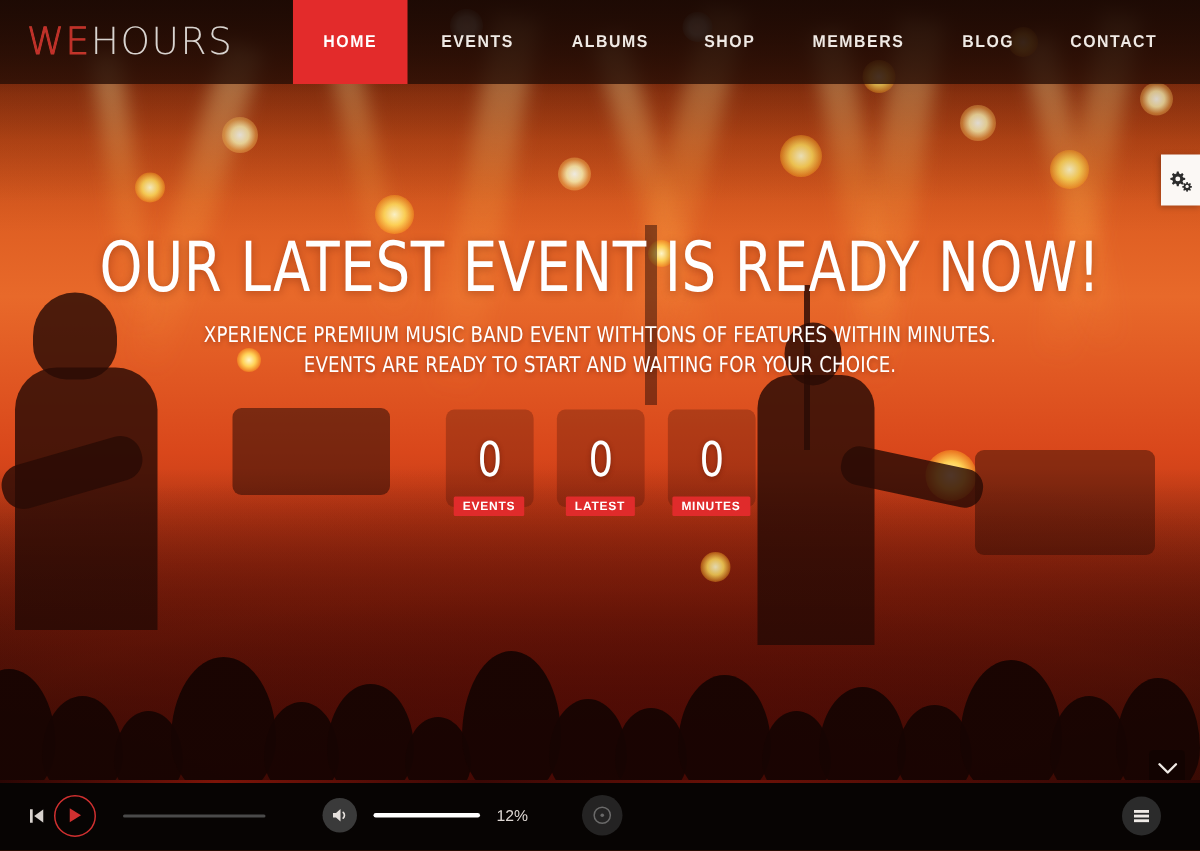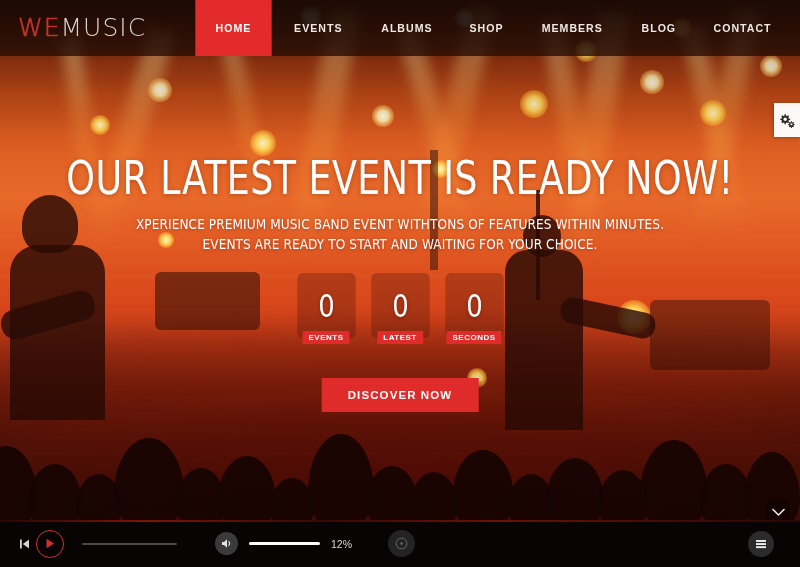--- a/index.html
+++ b/index.html
@@ -440,21 +440,21 @@
       <div class="head" style="left:660px; width:68px;  height:90px;"></div>
       <div class="head" style="left:720px; width:52px;  height:66px;"></div>
       <div class="head" style="left:764px; width:56px;  height:78px;"></div>
     </div>
 
     <div class="hero-veil"></div>
   </div>
 
   <div class="topbar">
     <div class="logo">
-      <span class="we">WE</span><span class="music">MUSIC</span>
+      <span class="we">WE</span><span class="music">HOURS</span>
     </div>
 
     <div class="nav">
       <div class="nav-item active">
         <span>HOME</span>
       </div>
       <div class="nav-item">
         <span>EVENTS</span>
       </div>
       <div class="nav-item">
@@ -495,25 +495,24 @@
       <div class="cd-unit">
         <div class="cd-box">0</div>
         <div class="cd-label">EVENTS</div>
       </div>
       <div class="cd-unit">
         <div class="cd-box">0</div>
         <div class="cd-label">LATEST</div>
       </div>
       <div class="cd-unit">
         <div class="cd-box">0</div>
-        <div class="cd-label">SECONDS</div>
-      </div>
-    </div>
-
-    <button class="discover-btn">DISCOVER NOW</button>
+        <div class="cd-label">MINUTES</div>
+      </div>
+    </div>
+
   </div>
 
   <div class="scroll-down">
     <svg width="13" height="9" viewBox="0 0 13 9" aria-hidden="true">
       <path d="M1 1.5 L6.5 7 L12 1.5" stroke="#efe9e4" stroke-width="1.6" fill="none" stroke-linecap="round" stroke-linejoin="round"></path>
     </svg>
   </div>
 
   <div class="player">
     <div class="player-topline"></div>

